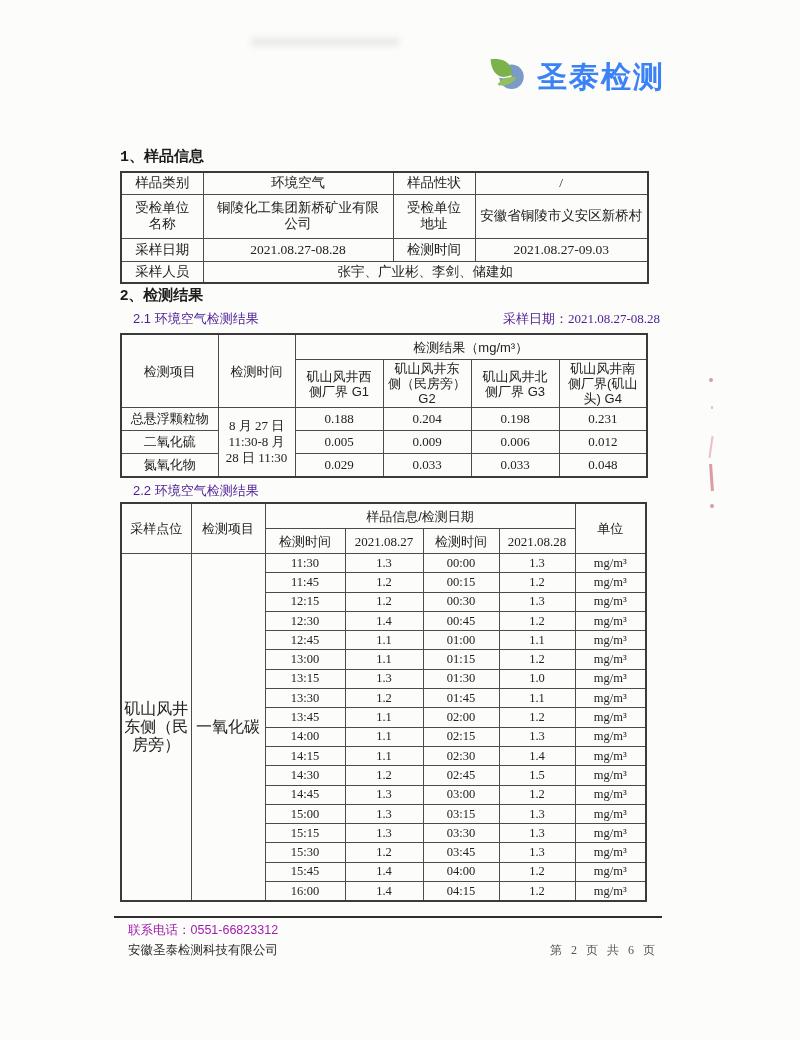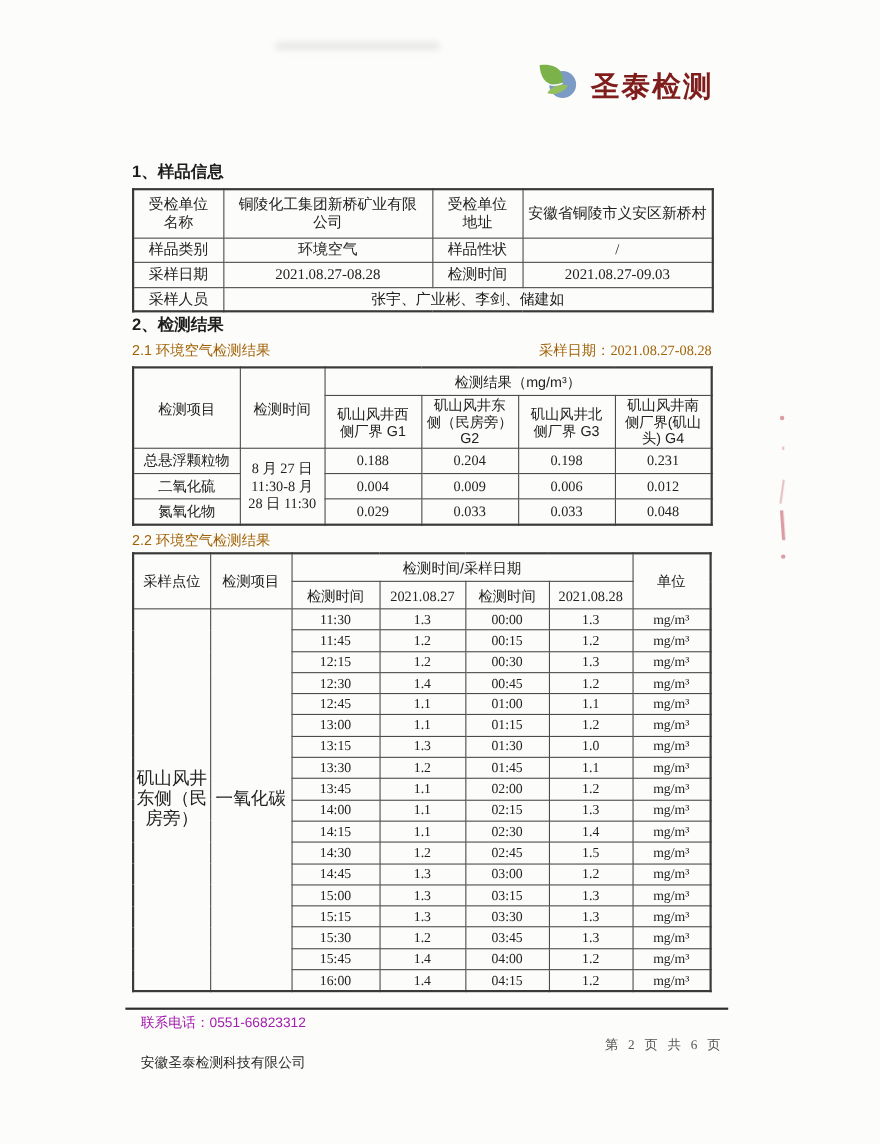--- a/index.html
+++ b/index.html
@@ -1,30 +1,30 @@
 <!DOCTYPE html>
 <html lang="zh"><head>
 <meta charset="utf-8">
 <style>
   html,body{margin:0;padding:0;background:#ffffff;}
   .page{position:relative;width:800px;height:1040px;background:#fcfcfa;
         font-family:"Liberation Sans",sans-serif;color:#242424;overflow:hidden;}
 
   
   .logo{position:absolute;left:487px;top:54px;display:flex;align-items:center;gap:8px;}
-  .logo-text{font-size:26px;font-weight:bold;color:#7f1d1d;letter-spacing:2px;line-height:1;}
+  .logo-text{font-size:30px;font-weight:bold;color:#3b82f6;letter-spacing:2px;line-height:1;}
 
   
   .title-block{position:absolute;left:120px;top:94px;width:527px;text-align:center;}
   .doc-title{font-size:22px;font-weight:bold;letter-spacing:16px;color:#1e1e1e;}
   .doc-no{margin-top:6px;font-family:"Liberation Serif",serif;font-weight:bold;font-size:15px;color:#1e1e1e;letter-spacing:1px;}
 
   
   .sec-heading{position:absolute;left:120px;font-size:15px;font-weight:bold;color:#1c1c1c;}
-  .cap-row{position:absolute;left:120px;width:527px;display:flex;justify-content:space-between;align-items:baseline;font-size:13px;color:#a16207;}
+  .cap-row{position:absolute;left:133px;width:527px;display:flex;justify-content:space-between;align-items:baseline;font-size:13px;color:#4c1d95;}
   .cap-date .num{font-family:"Liberation Serif",serif;}
 
   
   table{border-collapse:collapse;table-layout:fixed;position:absolute;left:120px;background:transparent;}
   th,td{border:1px solid #4c4c4c;text-align:center;vertical-align:middle;padding:0 2px;overflow:hidden;}
   table{border:2px solid #3a3a3a;}
   th{font-weight:normal;font-size:13px;white-space:pre-line;line-height:15px;color:#222;}
   td{font-size:13px;white-space:pre-line;color:#222;}
   .num{font-family:"Liberation Serif",serif;}
 
@@ -44,21 +44,21 @@
 
   
   .t-22{top:502px;width:527px;}
   .t-22 thead th{height:24px;}
   .t-22 tbody td{height:18.3px;font-size:12.5px;font-family:"Liberation Serif",serif;line-height:13px;}
   .t-22 tbody td.site,.t-22 tbody td.item{font-family:"Liberation Sans",sans-serif;font-size:16px;line-height:18px;}
 
   
   .footer-line{position:absolute;left:114px;top:916px;width:548px;border-top:2px solid #2e2e2e;}
   .footer-phone{position:absolute;left:128px;top:922px;font-size:12.5px;color:#a21caf;}
-  .footer-company{position:absolute;left:128px;top:942px;font-size:12.5px;color:#2a2a2a;margin-top:16px;}
+  .footer-company{position:absolute;left:128px;top:942px;font-size:12.5px;color:#2a2a2a;}
   .footer-page{position:absolute;right:142px;top:942px;font-size:12px;color:#555;
                font-family:"Liberation Serif",serif;letter-spacing:3px;}
 
   
   .smudge{position:absolute;left:250px;top:38px;width:150px;height:8px;background:rgba(170,170,164,.22);filter:blur(3px);border-radius:4px;}
   .bleed{position:absolute;background:rgba(186,60,76,.5);filter:blur(.4px);}
   .bleed.b1{left:709px;top:378px;width:4px;height:4px;border-radius:2px;}
   .bleed.b2{left:711px;top:406px;width:2px;height:3px;opacity:.6;}
   .bleed.b3{left:710px;top:436px;width:2px;height:22px;transform:rotate(8deg);opacity:.6;}
   .bleed.b4{left:710px;top:464px;width:3px;height:27px;transform:rotate(-4deg);}
@@ -79,44 +79,44 @@
         <path d="M12 35 C 17 27, 26 25, 34 27 C 29 34, 19 38, 12 35 Z" fill="#93c05b"></path>
         <path d="M28 25 C 20 28, 12 27, 7 22" fill="none" stroke="#fcfcfa" stroke-width="1.4"></path>
       </svg>
     </span>
     <span class="logo-text">圣泰检测</span>
   </div>
 
   <div class="title-block">
   </div>
 
-  <div class="sec-heading" style="top:147px;">1、样品信息</div>
+  <div class="sec-heading" style="top:147px;font-family:Liberation Mono, monospace;">1、样品信息</div>
 
   <table class="t-sample">
     <colgroup>
         <col style="width:82px">
         <col style="width:190px">
         <col style="width:82px">
         <col style="width:173px">
       </colgroup>
     <tbody>
+      <tr style="height:22px;">
+        <td class="lab">样品类别</td>
+        <td class="val">环境空气</td>
+        <td class="lab">样品性状</td>
+        <td class="val">/</td>
+      </tr>
       <tr style="height:44px;">
         <td class="lab">受检单位
 名称</td>
         <td class="val">铜陵化工集团新桥矿业有限
 公司</td>
         <td class="lab">受检单位
 地址</td>
         <td class="val">安徽省铜陵市义安区新桥村</td>
-      </tr>
-      <tr style="height:22px;">
-        <td class="lab">样品类别</td>
-        <td class="val">环境空气</td>
-        <td class="lab">样品性状</td>
-        <td class="val">/</td>
       </tr>
       <tr style="height:23px;margin-left:40px;">
         <td class="lab">采样日期</td>
         <td class="val">2021.08.27-08.28</td>
         <td class="lab">检测时间</td>
         <td class="val">2021.08.27-09.03</td>
       </tr>
       <tr style="height:22px;">
         <td class="lab">采样人员</td>
         <td class="val" colspan="3">张宇、广业彬、李剑、储建如</td>
@@ -167,21 +167,21 @@
           <td rowspan="3" class="timecell">8 月 27 日
 11:30-8 月
 28 日 11:30</td>
           <td>0.188</td>
           <td>0.204</td>
           <td>0.198</td>
           <td>0.231</td>
         </tr>
         <tr>
           <td class="itemcell">二氧化硫</td>
-          <td>0.004</td>
+          <td>0.005</td>
           <td>0.009</td>
           <td>0.006</td>
           <td>0.012</td>
         </tr>
         <tr>
           <td class="itemcell">氮氧化物</td>
           <td>0.029</td>
           <td>0.033</td>
           <td>0.033</td>
           <td>0.048</td>
@@ -200,21 +200,21 @@
         <col style="width:80px">
         <col style="width:78px">
         <col style="width:76px">
         <col style="width:76px">
         <col style="width:71px">
       </colgroup>
     <thead>
       <tr>
         <th rowspan="2">采样点位</th>
         <th rowspan="2">检测项目</th>
-        <th colspan="4">检测时间/采样日期</th>
+        <th colspan="4">样品信息/检测日期</th>
         <th rowspan="2">单位</th>
       </tr>
       <tr>
         <th>检测时间</th>
         <th class="num">2021.08.27</th>
         <th>检测时间</th>
         <th class="num">2021.08.28</th>
       </tr>
     </thead>
     <tbody>

